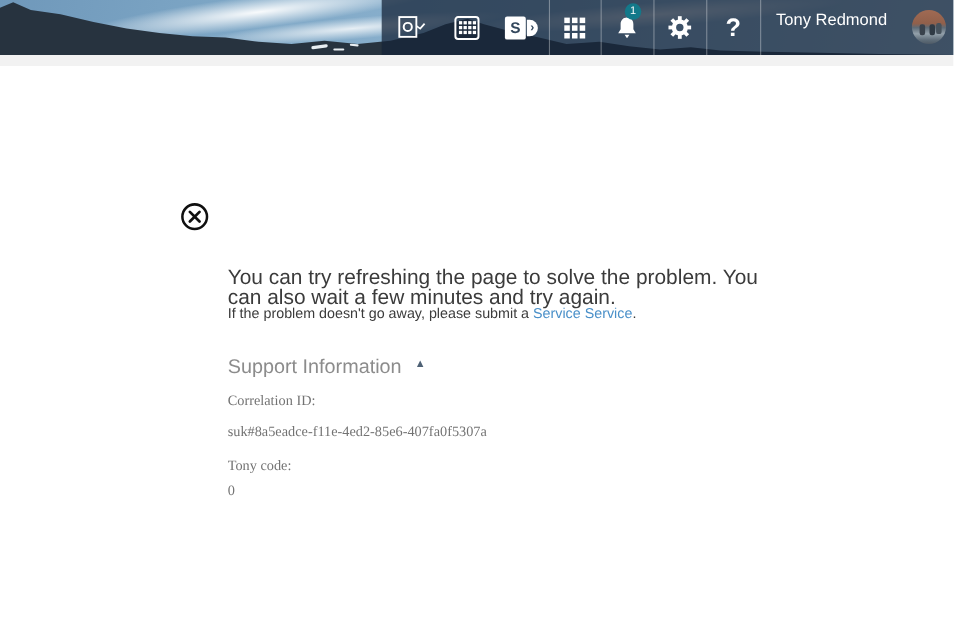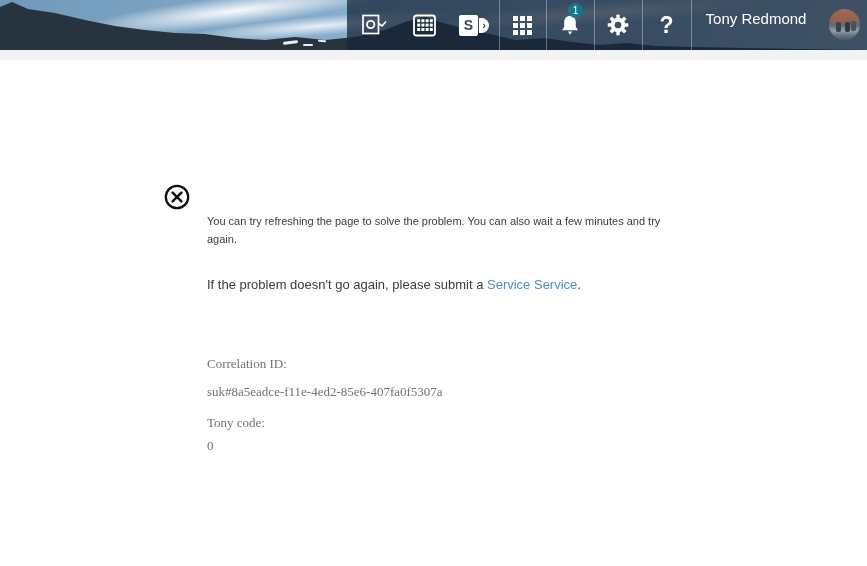--- a/index.html
+++ b/index.html
@@ -55,21 +55,21 @@
     font-weight:bold; font-size:14px; display:flex; align-items:center; justify-content:center; }
   .sp-arrow { width:10px; height:15px; background:#fff; border-radius:0 8px 8px 0;
     margin-left:1px; color:#33475c; font-weight:bold; font-size:11px; line-height:15px;
     text-align:center; }
 
   
   .substrip { position:absolute; left:0; top:50px; width:867px; height:10px; background:#f2f2f2; }
 
   
   .err-icon { position:absolute; left:163px; top:183px; }
-  .para1 { position:absolute; left:207px; top:212px; width:485px; font-size:11px;
+  .para1 { position:absolute; left:207px; top:244px; width:485px; font-size:19px;
     line-height:18px; color:#3b3b3b; }
   .para2 { position:absolute; left:207px; top:277px; font-size:13px; color:#3b3b3b; }
   .link { color:#4a90c9; text-decoration:none; cursor:pointer; }
   .support-head { position:absolute; left:207px; top:323px; font-size:18px; color:#8c8c8c;
     cursor:pointer; display:flex; align-items:center; }
   .support-head .tri { font-size:10px; color:#4e6175; margin-left:12px; margin-top:-4px; }
   .lbl { position:absolute; left:207px; font-size:13px; color:#737373;font-family:Liberation Serif, serif; }
   .corr-label { top:356px; }
   .corr-value { top:384px; }
   .errcode-label { top:415px; }
@@ -180,21 +180,25 @@
 
   <div class="substrip"></div>
 
   <svg class="err-icon" width="28" height="28" viewBox="0 0 28 28">
     <circle cx="14" cy="14" r="11.2" fill="none" stroke="#101010" stroke-width="2.3"></circle>
     <path d="M9.6 9.6 L18.4 18.4 M18.4 9.6 L9.6 18.4" stroke="#101010" stroke-width="2.5" stroke-linecap="round"></path>
   </svg>
 
   <p class="para1">You can try refreshing the page to solve the problem. You can also wait a few minutes and try again.</p>
 
-  <p class="para2"><span>If the problem doesn't go again, please submit a </span><a class="link">Service Service</a><span>.</span></p>
-
+  <p class="para2"><span>If the problem doesn't go away, please submit a </span><a class="link">Service Service</a><span>.</span></p>
+
+  <div class="support-head">
+    <span>Support Information</span>
+    <span class="tri">▲</span>
+  </div>
 
   <div class="lbl corr-label">Correlation ID:</div>
   <div class="lbl corr-value">suk#8a5eadce-f11e-4ed2-85e6-407fa0f5307a</div>
   <div class="lbl errcode-label">Tony code:</div>
   <div class="lbl errcode-value">0</div>
 
 </div>
 
 </body></html>

